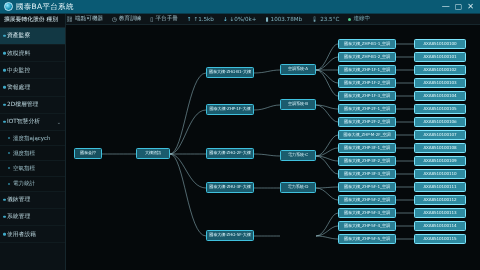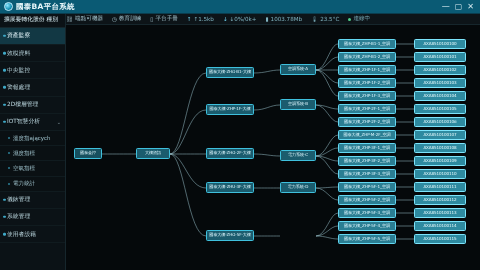--- a/index.html
+++ b/index.html
@@ -25,21 +25,21 @@
     font-size: 7.5px;
     color: #e8f7fb;
     border-bottom: 1px solid #0b3c4d;
   }
   .tb-logo {
     width: 9px; height: 9px; border-radius: 50%;
     background: radial-gradient(circle at 35% 35%, #8fe6ff 0%, #1290b4 60%, #0a5a74 100%);
     margin-right: 3px; flex: 0 0 auto;
     border: 1px solid #bfeeff;
   }
-  .tb-title { font-weight: bold; letter-spacing: .3px; white-space: nowrap; }
+  .tb-title { font-weight: normal; letter-spacing: .3px; white-space: nowrap; }
   .tb-spacer { flex: 1 1 auto; }
   .tb-win { display: flex; gap: 5px; margin-right: 2px; font-size: 8px; line-height: 1; }
   .tb-win span { opacity: .9; }
 
   
   .statusbar {
     position: absolute; left: 0; top: 14px; width: 480px; height: 11px;
     background: #0d1418;
     border-bottom: 1px solid #16262c;
     display: flex; align-items: center;

